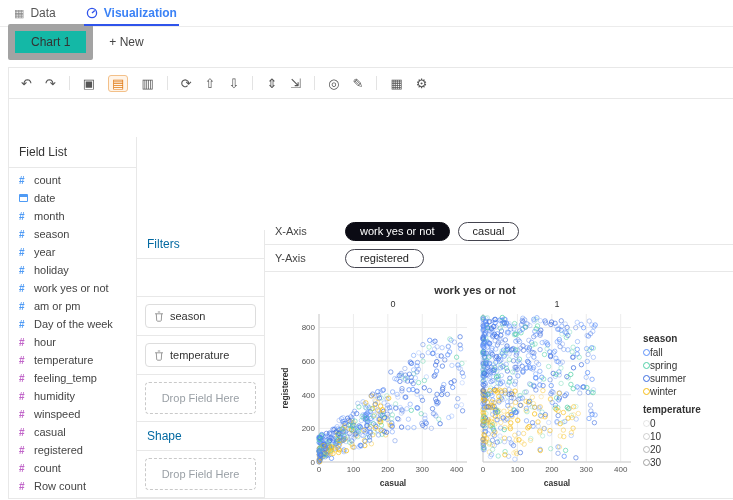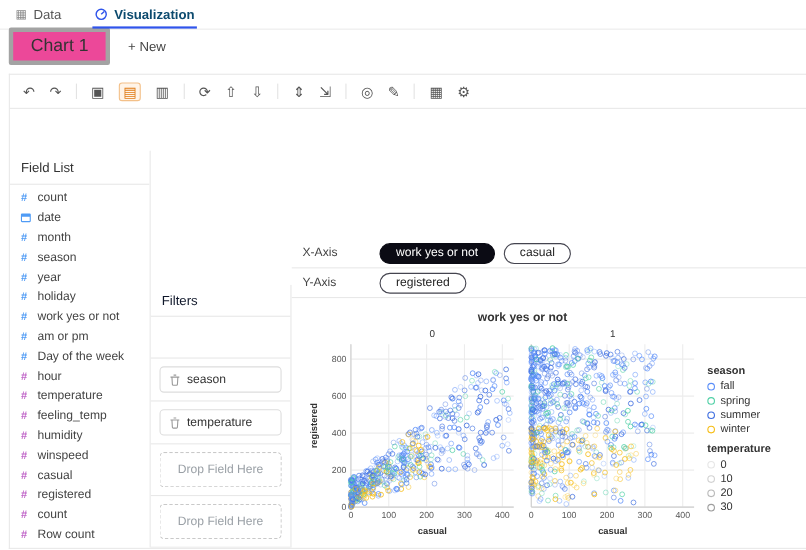--- a/index.html
+++ b/index.html
@@ -4,61 +4,61 @@
 <style>
   * { box-sizing: border-box; }
   body {
     margin: 0; width: 733px; height: 500px; overflow: hidden;
     background: #fff; color: #333;
     font-family: "Liberation Sans", sans-serif;
   }
   
   .top-tabs { display: flex; align-items: stretch; height: 27px; border-bottom: 1px solid #ececec; padding-left: 14px; gap: 30px; }
   .top-tab { display: flex; align-items: center; gap: 6px; font-size: 12px; color: #555; cursor: pointer; position: relative; }
-  .top-tab.active { color: #0c4a6e; font-weight: 700; }
+  .top-tab.active { color: #3b82f6; font-weight: 700; }
   .top-tab.active::after { content:""; position:absolute; left:-2px; right:-2px; bottom:0; height:2px; background:#2f54eb; }
   .grid-glyph { font-size: 11px; color: #888; line-height: 1; }
   
   .chart-tabs { height: 30px; display: flex; align-items: center; padding-left: 8px; }
-  .chart-tab { border: 4px solid #a3a3a3; background: #ec4899; padding: 4px 16px; font-size: 16px; color: #333; border-radius: 2px; cursor: pointer; }
+  .chart-tab { border: 7px solid #a3a3a3; background: #14b8a6; padding: 4px 16px; font-size: 12px; color: #333; border-radius: 2px; cursor: pointer; }
   .new-tab { margin-left: 16px; font-size: 12px; color: #444; cursor: pointer; }
   
   .card { margin: 10px 0 0 8px; border: 1px solid #e8e8e8; border-right: 0; height: 432px; display: flex; flex-direction: column; }
   .toolbar { height: 31px; min-height: 31px; border-bottom: 1px solid #e8e8e8; display: flex; align-items: center; padding: 0 12px; gap: 13px; font-size: 13px; color: #555; }
   .tool-icon { cursor: pointer; line-height: 1; }
   .tool-icon.active { color: #e07b16; background: #fff4e8; border: 1px solid #f3c089; border-radius: 3px; padding: 1px 3px; }
   .tb-sep { width: 1px; height: 14px; background: #e3e3e3; }
   .content { display: flex; flex: 1; overflow: hidden; align-items: flex-end; }
   
   .field-col { width: 128px; min-width: 128px; border-right: 1px solid #e8e8e8; overflow: hidden; }
   .panel-header { padding: 8px 10px; font-size: 12px; color: #333; border-bottom: 1px solid #e8e8e8; }
   .field-items { padding: 3px 0; }
   .field-item { display: flex; align-items: center; gap: 6px; padding: 3px 10px; font-size: 11px; color: #444; cursor: grab; white-space: nowrap; }
   .hash { font-size: 10px; font-weight: 700; width: 9px; }
   .cal-icon { width: 9px; height: 8px; border: 1px solid #4f9bf5; border-top-width: 3px; border-radius: 1px; }
   
   .enc-col { width: 128px; min-width: 128px; border-right: 1px solid #e8e8e8; }
-  .enc-header { padding: 7px 10px; font-size: 12px; color: #0f172a; border-bottom: 1px solid #e8e8e8; }
+  .enc-header { padding: 7px 10px; font-size: 12px; color: #0369a1; border-bottom: 1px solid #e8e8e8; }
   .filters-space { height: 38px; border-bottom: 1px solid #e8e8e8; }
   .enc-area { padding: 7px 8px; border-bottom: 1px solid #e8e8e8; }
   .field-pill { display: flex; align-items: center; gap: 6px; border: 1px solid #ddd; border-radius: 4px; padding: 5px 8px; font-size: 11px; color: #333; background: #fff; cursor: grab; }
   .drop-zone { border: 1px dashed #c9c9c9; border-radius: 4px; padding: 9px 4px; text-align: center; color: #9aa0a6; font-size: 11px; }
   
   .main-col { flex: 1; display: flex; flex-direction: column; overflow: hidden; }
   .axis-row { display: flex; align-items: center; min-height: 27px; border-bottom: 1px solid #e8e8e8; padding-left: 10px; gap: 6px; }
   .axis-label { width: 64px; font-size: 11px; color: #444; }
   .pill { border-radius: 999px; font-size: 11px; padding: 2.5px 14px; cursor: grab; white-space: nowrap; }
   .pill.solid { background: #0b0b14; color: #fff; border: 1.5px solid #0b0b14; }
   .pill.outline { background: #fff; color: #222; border: 1.5px solid #44444f; }
   .chart-wrap { padding: 12px 0 0 14px; flex: 1; }
   .chart-title { width: 312px; margin-left: 40px; text-align: center; font-size: 11px; font-weight: 700; color: #333; }
   .chart-flex { display: flex; margin-top: 2px; }
   .legend { padding-top: 28px; margin-left: 6px; font-size: 10px; color: #333; }
   .legend-title { font-weight: 700; margin: 7px 0 3px; font-size: 10px; }
-  .legend-entry { display: flex; align-items: center; gap: 5px; margin: 2px 0; cursor: pointer; }
+  .legend-entry { display: flex; align-items: center; margin: 2px 0; cursor: pointer; }
   .legend-swatch { width: 7px; height: 7px; border-radius: 50%; border: 1.5px solid #999; }
 </style>
 </head>
 <body>
 
 <div class="top-tabs">
   <div class="top-tab">
     <span class="grid-glyph">▦</span>
     <span>Data</span>
   </div>
@@ -203,20 +203,21 @@
               </svg>
           </span>
           <span>temperature</span>
         </div>
       </div>
 
       <div class="enc-area">
         <div class="drop-zone">Drop Field Here</div>
       </div>
 
+      <div class="enc-header">Shape</div>
       <div class="enc-area">
         <div class="drop-zone">Drop Field Here</div>
       </div>
     </div>
 
     <div class="main-col">
       <div class="axis-row">
         <span class="axis-label">X-Axis</span>
         <span style="display:flex;gap:8px;align-items:center;">
             <span class="pill solid">work yes or not</span>

